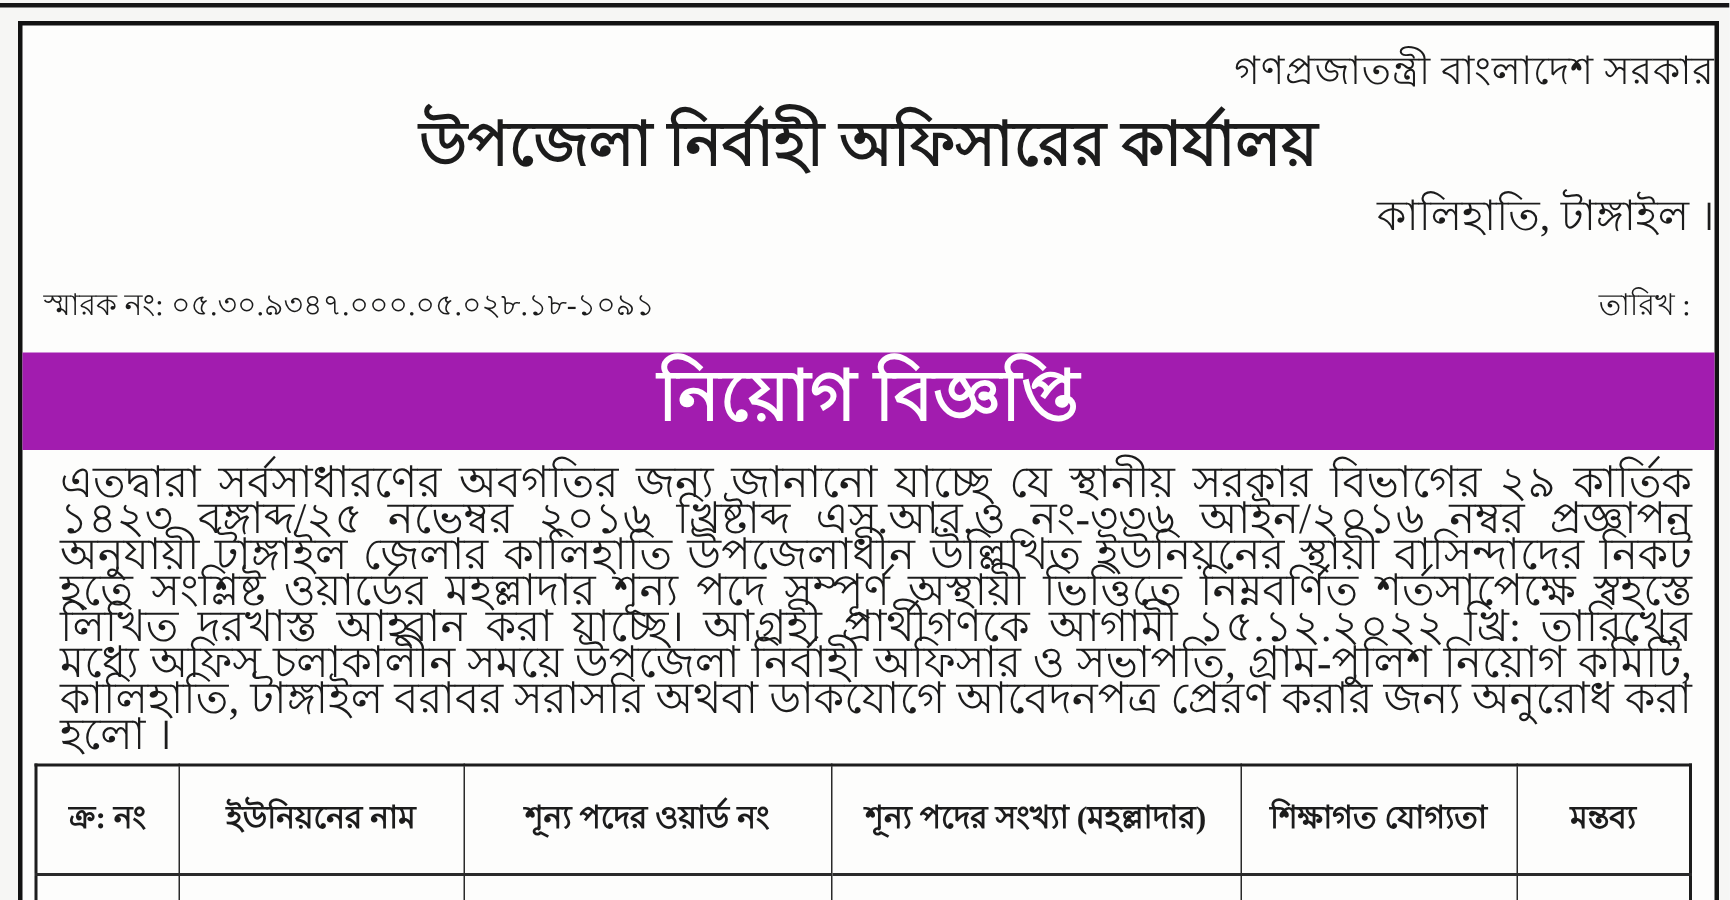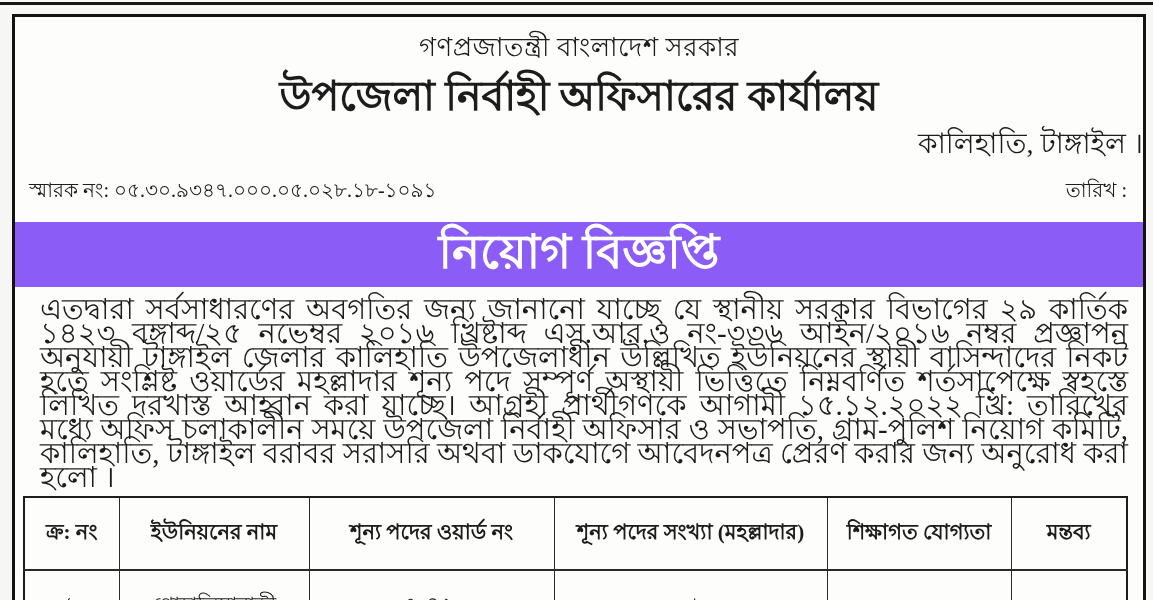--- a/index.html
+++ b/index.html
@@ -6,37 +6,37 @@
   html,body { width:1153px; height:600px; overflow:hidden; background:#f6f6f4; }
   body { font-family:"Liberation Serif","DejaVu Serif",serif; color:#1c1c1c; position:relative; }
 
   .top-rule { position:absolute; top:2px; left:0; width:100%; height:3px; background:#161616; }
 
   .doc {
     position:absolute; top:14px; left:12px; right:7px; height:720px;
     background:#fdfdfc; border:3px solid #121212; padding-top:10px;
   }
 
-  .hdr-govt   { text-align:center; font-size:26px; letter-spacing:.5px; }
+  .hdr-govt   { text-align:right; font-size:26px; letter-spacing:.5px; }
   .hdr-office { text-align:center; font-size:41px; font-weight:bold; line-height:1.15; margin-top:2px; }
   .hdr-addr   { text-align:right; font-size:28px; margin-top:2px; }
 
   .meta-row {
     display:flex; justify-content:space-between; align-items:center;
-    padding:2px 16px 0 14px; margin-top:4px;
+    padding:2px 16px 0 14px; margin-top:17px;
   }
   .memo { font-size:20px; }
   .date-wrap { display:flex; align-items:center; gap:8px; font-size:20px; }
   .date-stack { display:flex; flex-direction:column; align-items:flex-end; }
   .date-top { font-size:20px; line-height:22px; }
   .date-dashes { font-size:15px; line-height:9px; letter-spacing:1px; color:#222; white-space:nowrap; }
   .date-bottom { font-size:20px; line-height:24px; }
 
   .banner {
-    margin-top:14px; background:#8b5cf6; color:#ffffff;
+    margin-top:14px; background:#a21caf; color:#ffffff;
     text-align:center; font-size:47px; font-weight:bold;
     padding:6px 0 10px 0; line-height:1.05;
   }
 
   .notice-par {
     padding:10px 15px 0 13px; font-size:29px; line-height:24px;
     text-align:justify;
     margin-left:12px;
   }
 

